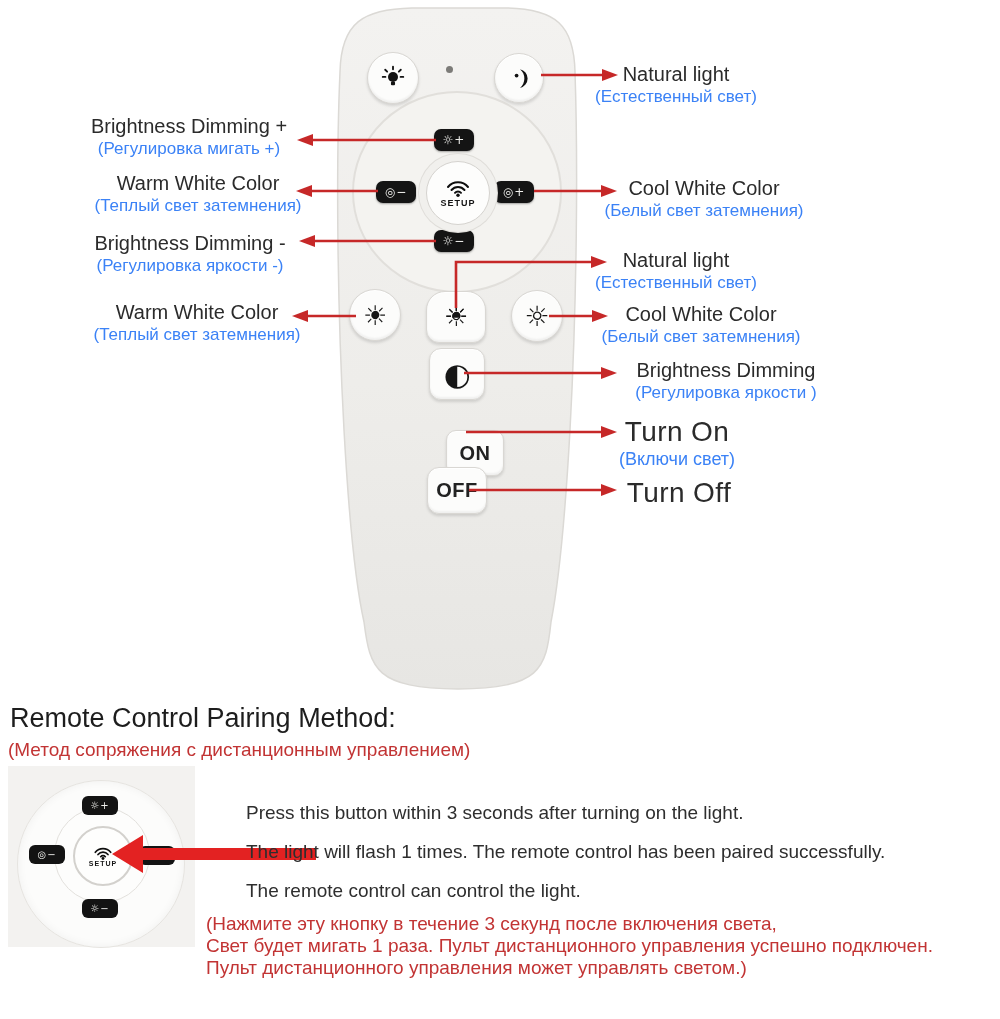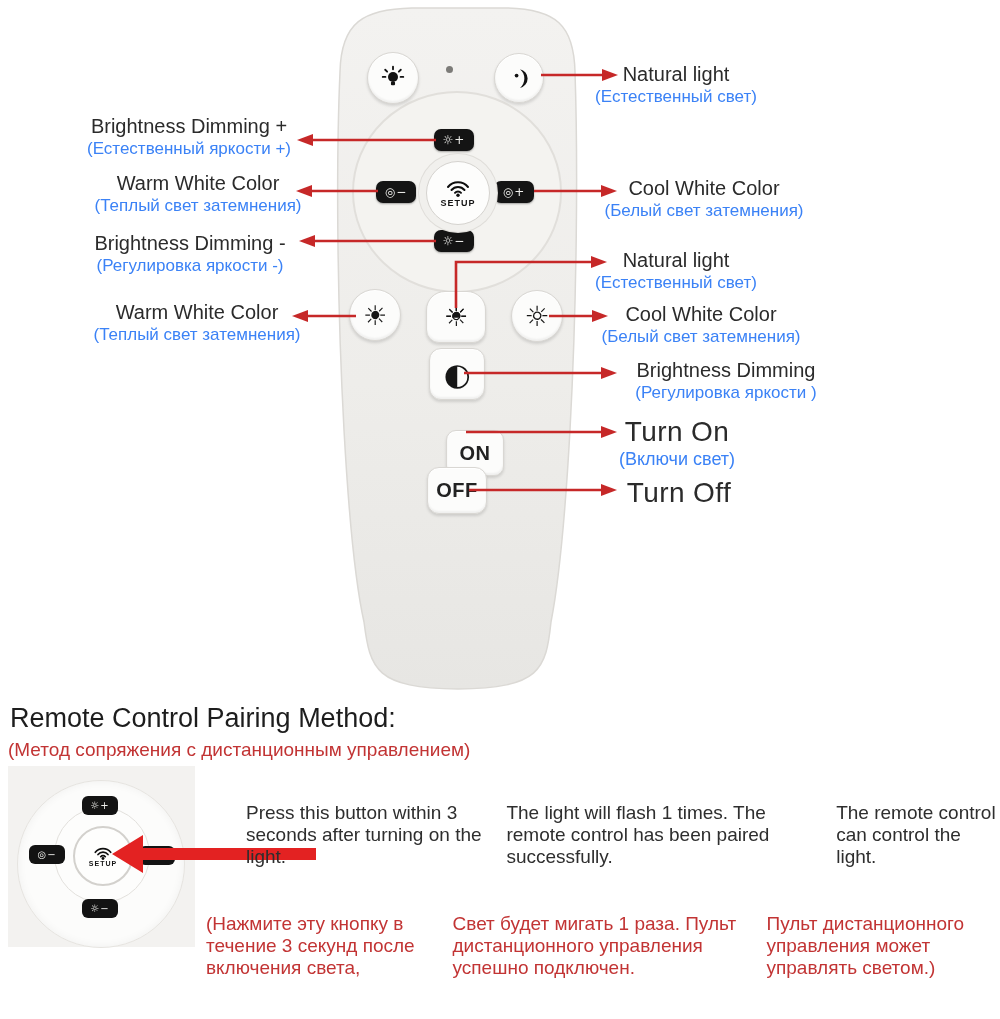--- a/index.html
+++ b/index.html
@@ -56,21 +56,21 @@
   .sunwrap .base{font-size:27px;line-height:28px;}
   .sunwrap .half{
     position:absolute;inset:0;display:flex;align-items:center;justify-content:center;
     font-size:27px;line-height:28px;clip-path:inset(0 0 47% 0);
   }
   .onoff{font-size:20px;font-weight:bold;color:#222;letter-spacing:.5px;}
 
   
   .pair-title-en{position:absolute;left:10px;top:703px;font-size:27px;color:#1d1d1d;z-index:6;}
   .pair-title-ru{position:absolute;left:8px;top:739px;font-size:19px;color:#c23434;z-index:6;}
-  .instr{position:absolute;z-index:6;display:flex;flex-direction:row;}
+  .instr{position:absolute;z-index:6;display:flex;flex-direction:column;}
   .instr div{line-height:22px;}
   .instr-en{left:246px;top:802px;gap:17px;font-size:19px;color:#2e2e2e;}
   .instr-ru{left:206px;top:913px;font-size:19px;color:#c23434;}
 
   .photo{position:absolute;left:8px;top:766px;width:187px;height:181px;background:#f3f2f0;z-index:1;}
   .photo-circle{
     position:absolute;left:9px;top:14px;width:166px;height:166px;border-radius:50%;
     background:#fcfcfb;border:1px solid #e6e4e0;box-shadow:inset 0 0 10px rgba(0,0,0,.05);
   }
   .photo-inner{
@@ -180,21 +180,21 @@
   </div>
   <div class="btn abs" style="left:446px;top:410px;width:56px;height:44px;border-radius:10px;margin-top:20px;">
     <span class="onoff">ON</span>
   </div>
   <div class="btn abs" style="left:427px;top:467px;width:58px;height:45px;border-radius:12px;">
     <span class="onoff">OFF</span>
   </div>
 
   <div class="lbl l1">
     <div class="en">Brightness Dimming +</div>
-    <div class="ru">(Естественный яркости +)</div>
+    <div class="ru">(Регулировка мигать +)</div>
   </div>
   <div class="lbl l2">
     <div class="en">Warm White Color</div>
     <div class="ru">(Теплый свет затемнения)</div>
   </div>
   <div class="lbl l3">
     <div class="en">Brightness Dimming -</div>
     <div class="ru">(Регулировка яркости -)</div>
   </div>
   <div class="lbl l4">

